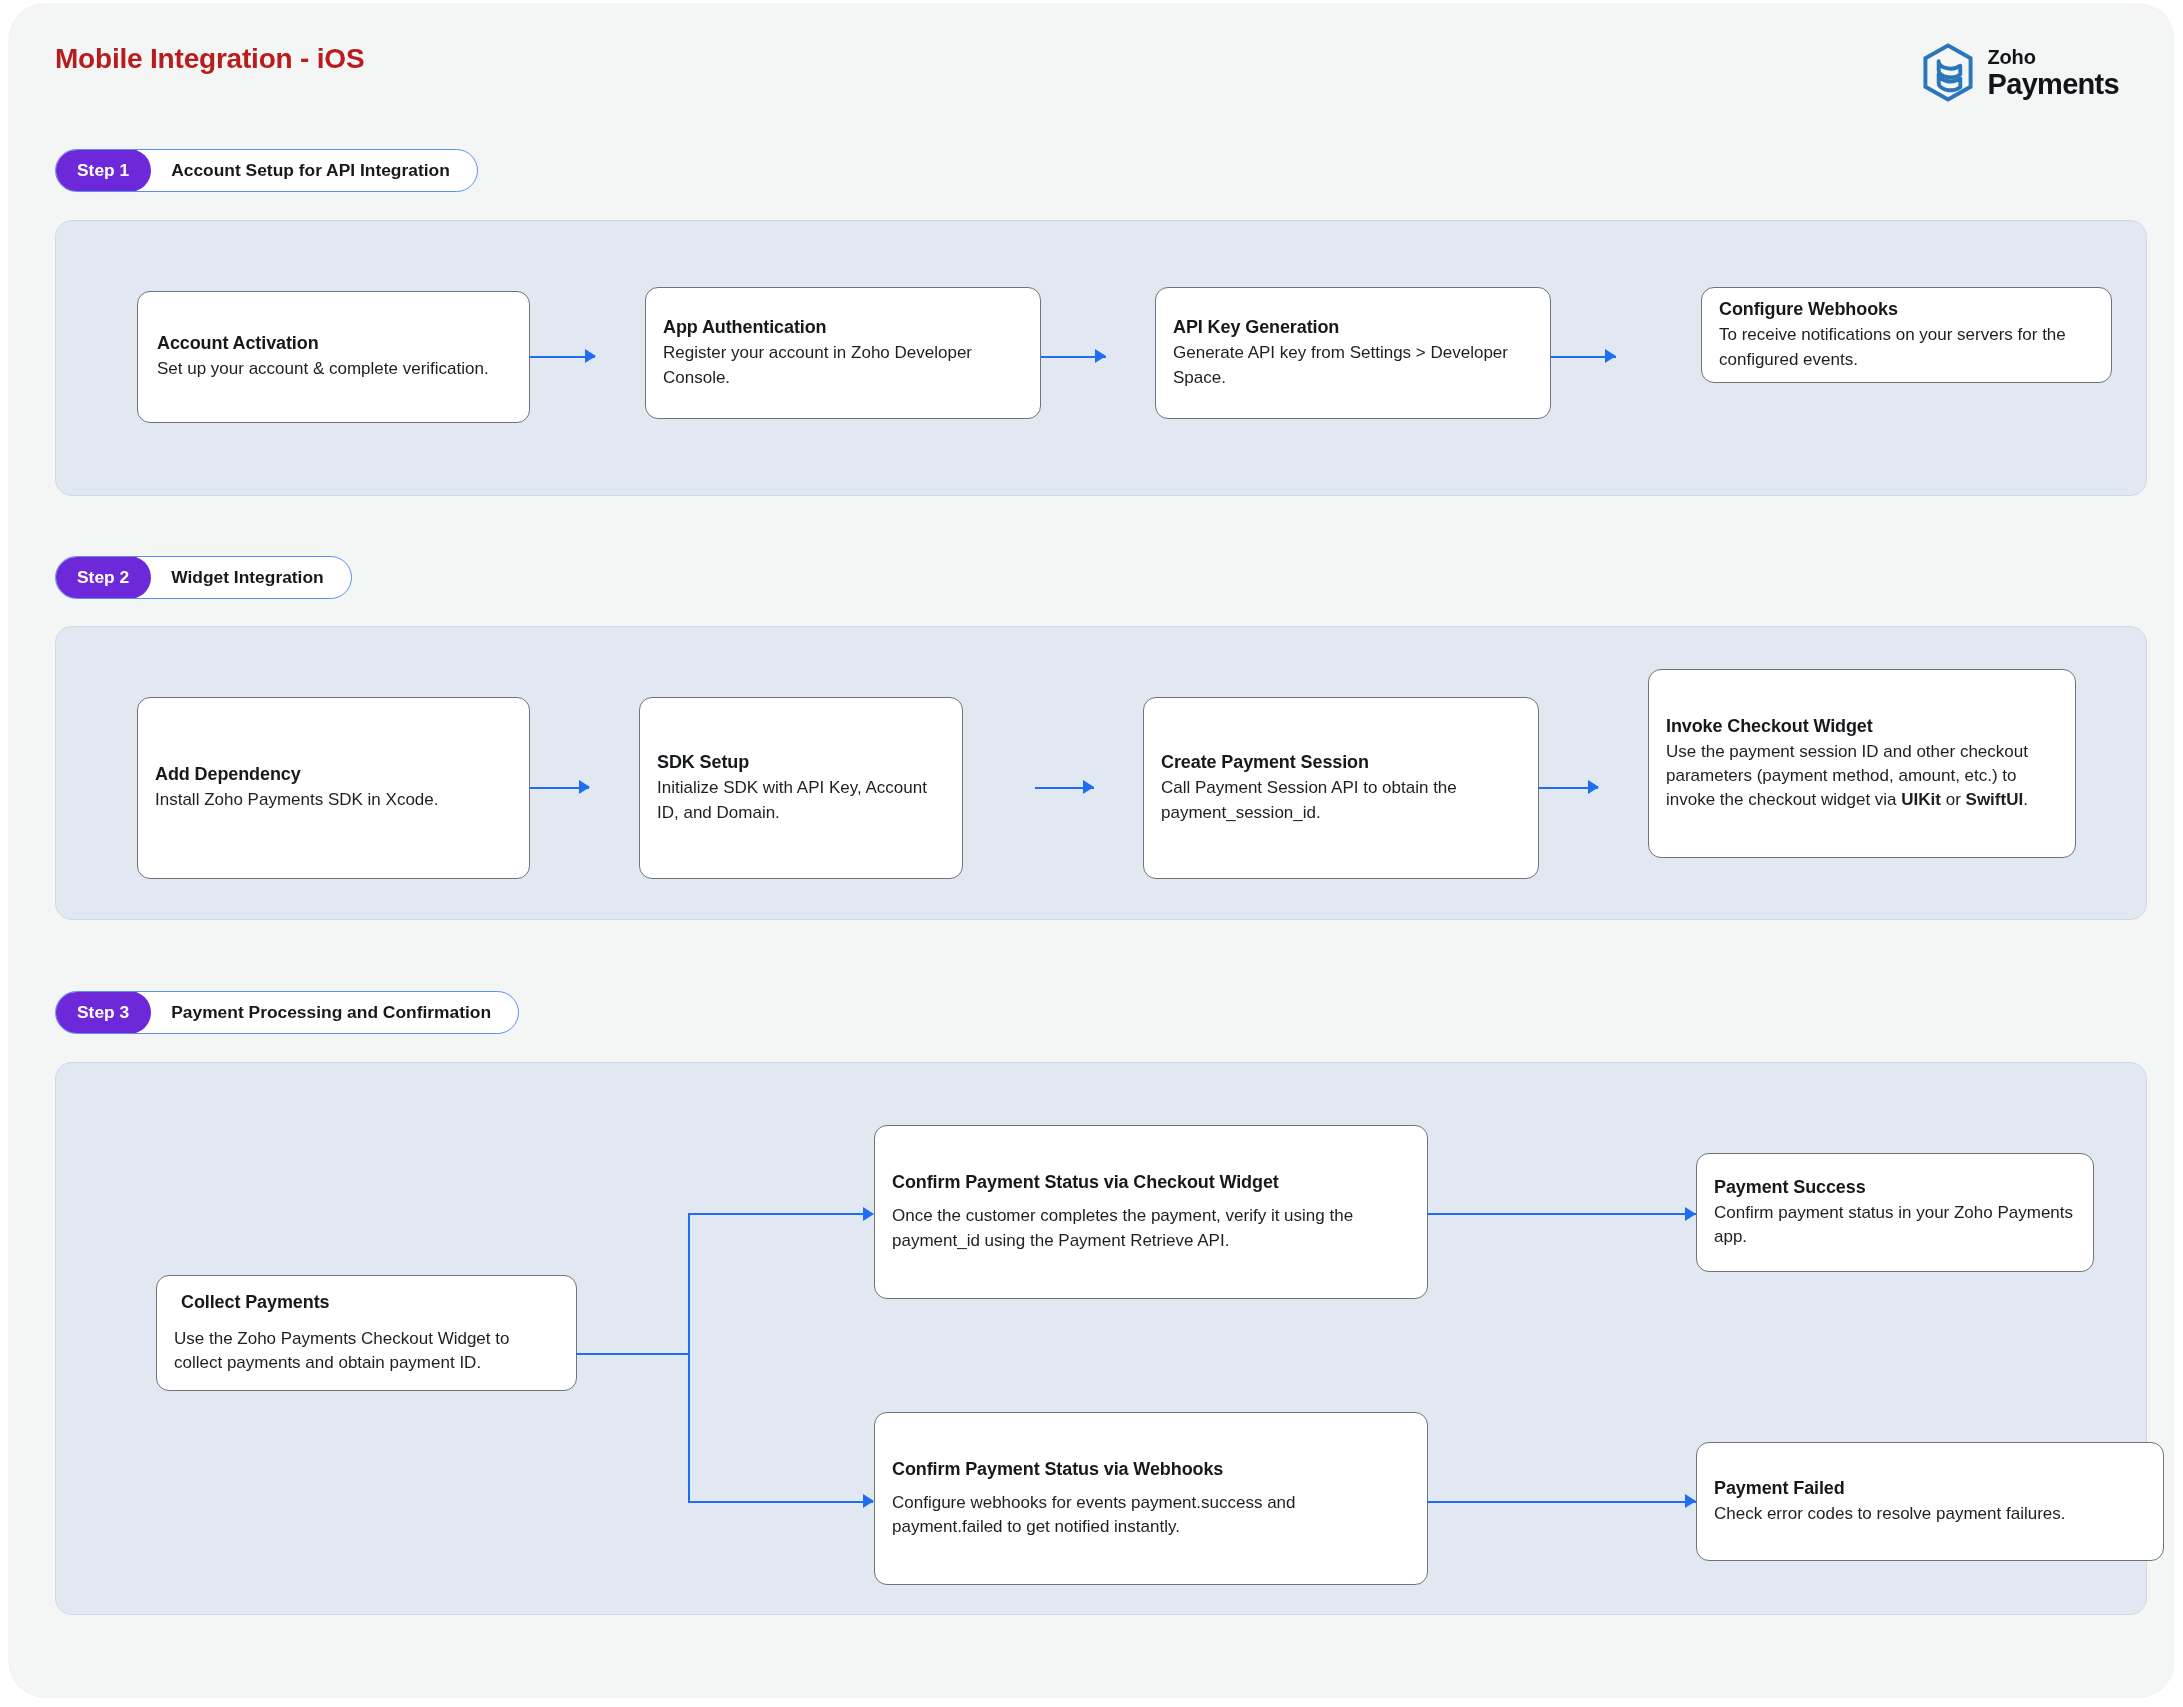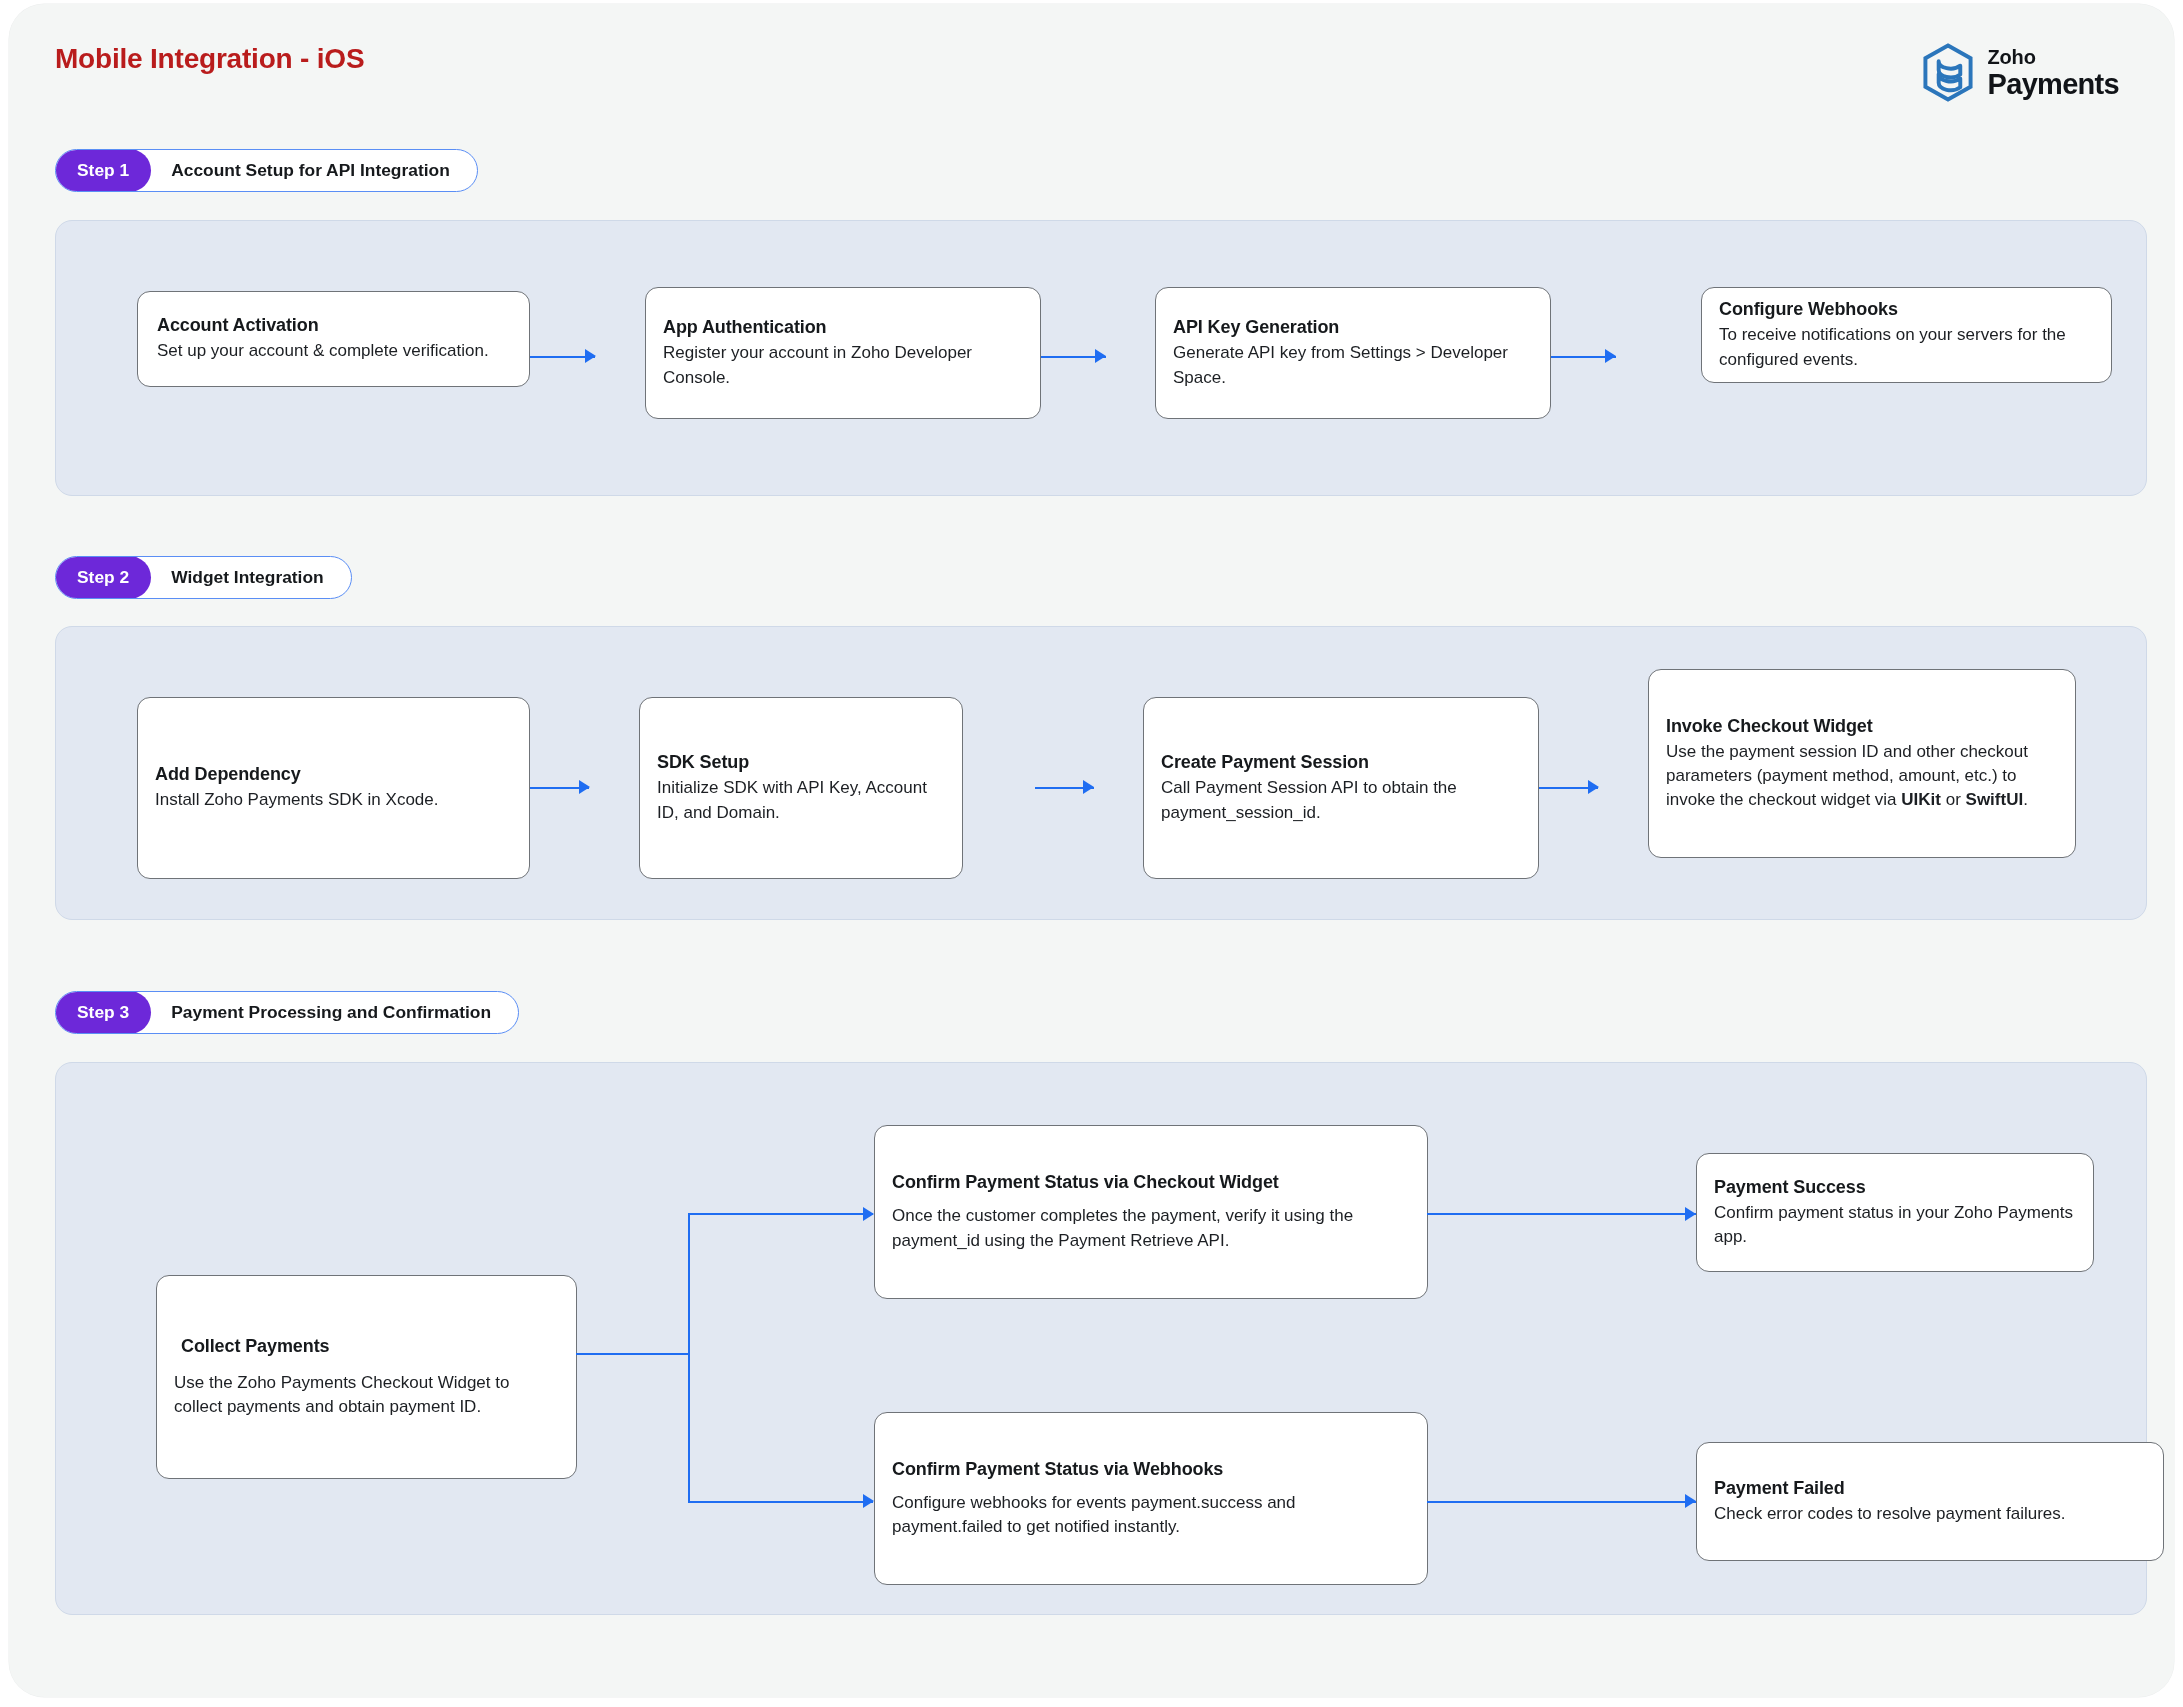--- a/index.html
+++ b/index.html
@@ -167,21 +167,21 @@
         <span class="logo-payments">Payments</span>
       </div>
     </div>
 
     <div class="chip" style="left:46px; top:145px;">
       <span class="chip-num">Step 1</span>
       <span class="chip-label">Account Setup for API Integration</span>
     </div>
 
     <div class="band" style="top:216px; height:276px;">
-      <div class="card" style="left:81px; top:70px; width:393px; height:96px;padding-left:19px;">
+      <div class="card" style="left:81px; top:70px; width:393px; height:132px;padding-left:19px;">
         <div class="card-title">Account Activation</div>
         <div class="card-body">Set up your account &amp; complete verification.</div>
       </div>
       <div class="conn conn-h" style="left:474px; top:135px; width:65px;"></div>
       <div class="arrow" style="left:529px; top:128px;"></div>
 
       <div class="card" style="left:589px; top:66px; width:396px; height:132px;">
         <div class="card-title">App Authentication</div>
         <div class="card-body">Register your account in Zoho Developer Console.</div>
       </div>
@@ -234,21 +234,21 @@
       </div>
     </div>
 
     <div class="chip" style="left:46px; top:987px;">
       <span class="chip-num">Step 3</span>
       <span class="chip-label">Payment Processing and Confirmation</span>
     </div>
 
     <div class="band" style="top:1058px; height:553px;">
 
-      <div class="card indent" style="left:100px; top:212px; width:421px; height:204px;">
+      <div class="card indent" style="left:100px; top:212px; width:421px; height:116px;">
         <div class="card-title">Collect Payments</div>
         <div class="card-body">Use the Zoho Payments Checkout Widget to collect payments and obtain payment ID.</div>
       </div>
 
       <div class="conn conn-h" style="left:520px; top:290px; width:114px;"></div>
       <div class="conn conn-v" style="left:632px; top:150px; height:289px;"></div>
 
       <div class="conn conn-h" style="left:632px; top:150px; width:185px;"></div>
       <div class="arrow" style="left:807px; top:144px;"></div>
 

